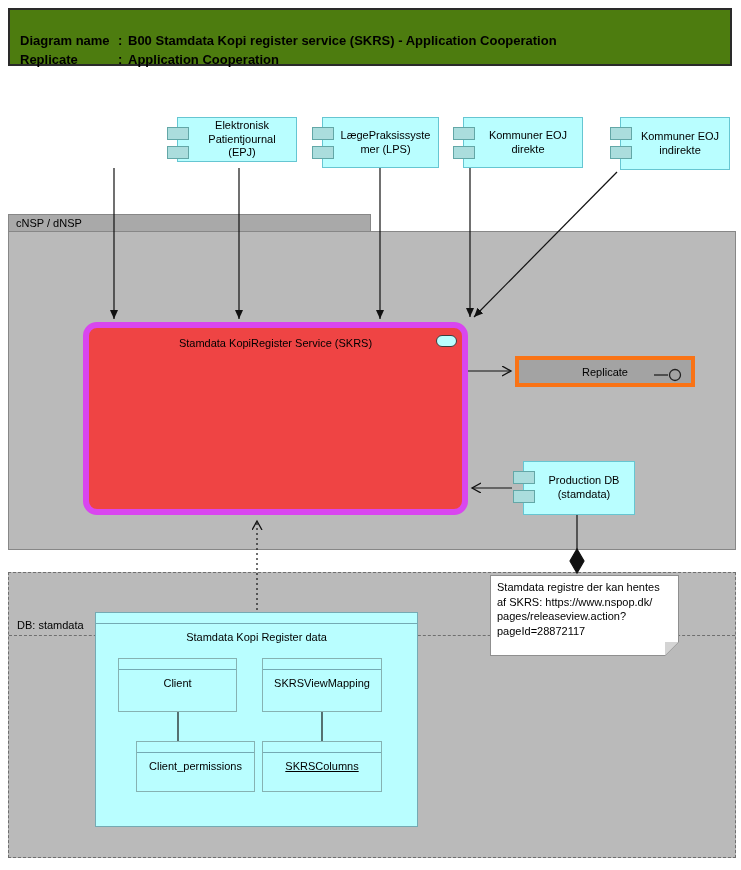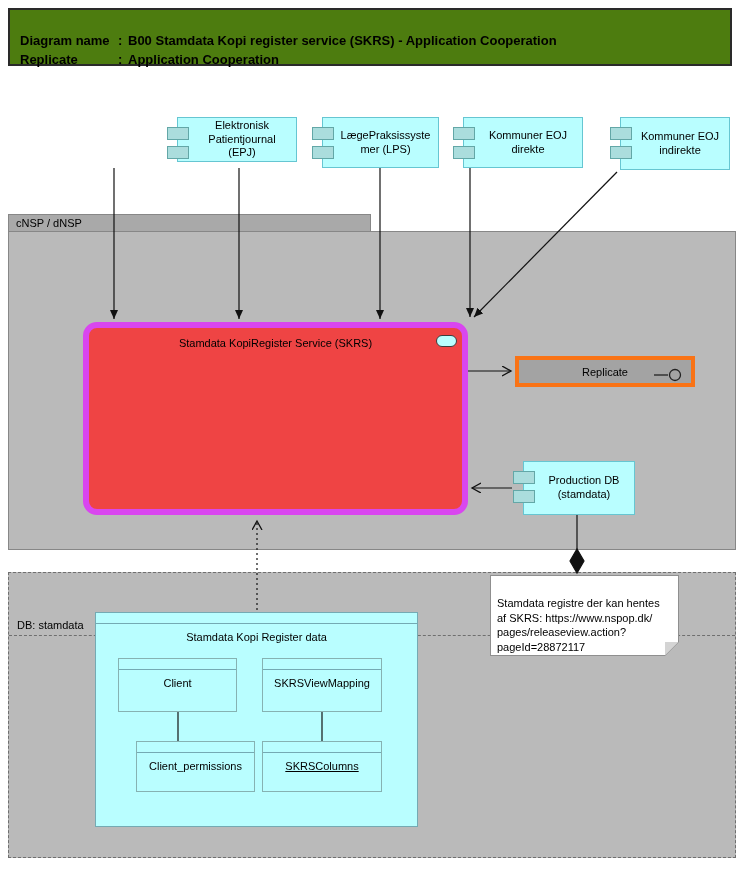--- a/index.html
+++ b/index.html
@@ -45,21 +45,21 @@
                display:flex; align-items:center; justify-content:center; font-size:11px; }
   .lollipop { position:absolute; right:8px; top:8px; }
 
   
   .proddb { left:523px; top:461px; width:112px; height:54px; }
 
   
   .note-outer { position:absolute; left:490px; top:575px; width:189px; height:81px; z-index:5;
                 background:#8f8f8f;
                 clip-path:polygon(0 0,100% 0,100% calc(100% - 14px),calc(100% - 14px) 100%,0 100%); }
-  .note-inner { position:absolute; inset:1px; background:#ffffff; padding:20px 6px;
+  .note-inner { position:absolute; inset:1px; background:#ffffff; padding:4px 6px;
                 clip-path:polygon(0 0,100% 0,100% calc(100% - 13px),calc(100% - 13px) 100%,0 100%);
                 font-size:11px; line-height:1.33; }
   .note-fold { position:absolute; right:0; bottom:0; width:0; height:0;
                border-top:13px solid #d4d4d4; border-right:13px solid transparent; }
 
   
   .dbox { position:absolute; background:#b9feff; z-index:3; font-size:11px; }
   .dbig { left:95px; top:612px; width:323px; height:215px; border:1px solid #74aab3; }
   .dstrip { height:11px; border-bottom:1px solid #74aab3; }
   .dtitle { text-align:center; padding-top:7px; }

